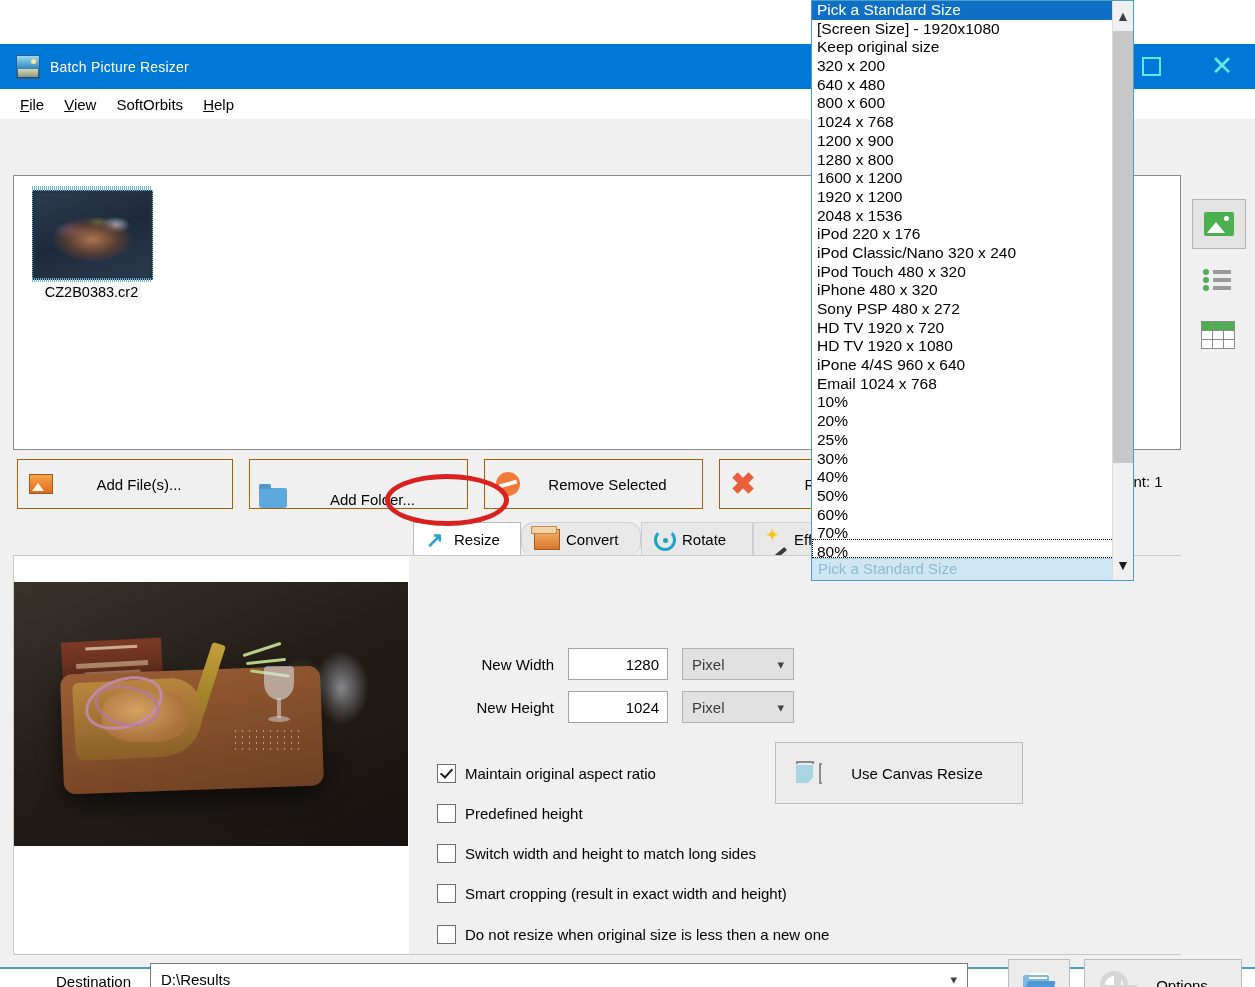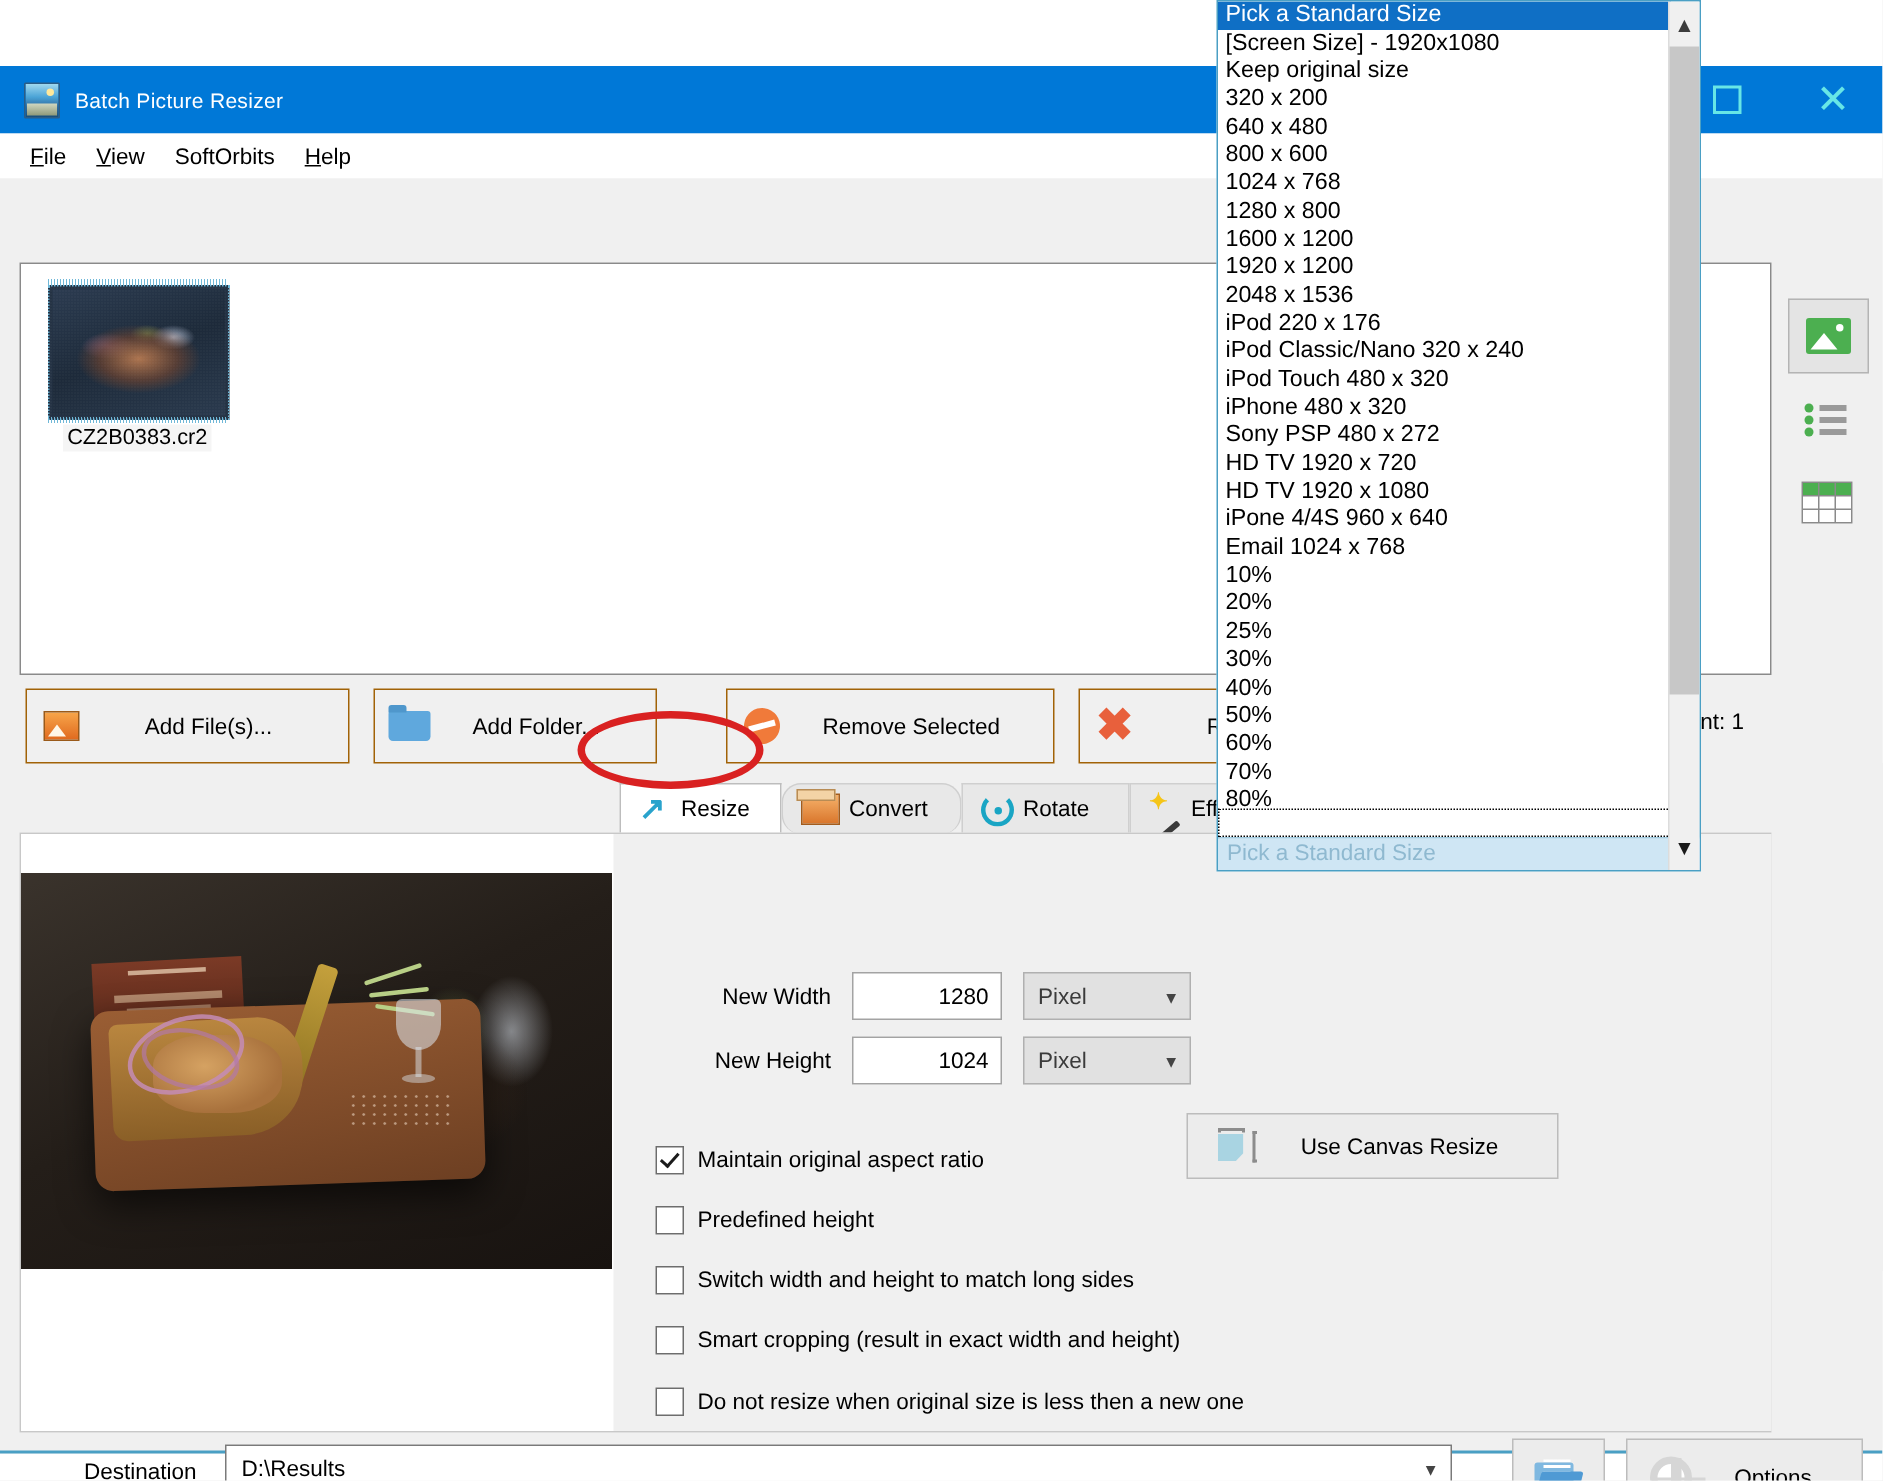--- a/index.html
+++ b/index.html
@@ -140,21 +140,21 @@
   
   #actionrow{position:absolute;left:0;top:340px;width:1255px;height:56px;}
   .actbtn{
     position:absolute;top:0;height:50px;
     background:#f0f0f0;border:1px solid #a16207;
     display:flex;align-items:center;box-sizing:border-box;
   }
   .actbtn .lbl{flex:1;text-align:center;font-size:15px;padding-right:18px;}
   .actbtn .ic{width:46px;display:flex;align-items:center;justify-content:center;}
   #btn-addfiles{left:17px;width:216px;}
-  #btn-addfolder{left:249px;width:189px;}
+  #btn-addfolder{left:249px;width:219px;align-items:flex-end;}
   #btn-removesel{left:484px;width:219px;}
   #btn-removeall{left:719px;width:219px;}
   #count-label{position:absolute;left:1106px;top:14px;font-size:15px;}
 
   .ic-pic{width:22px;height:18px;background:linear-gradient(180deg,#f7a54a,#e06a1f);border:1px solid #9a5a1a;position:relative;}
   .ic-pic:after{content:"";position:absolute;left:2px;bottom:2px;width:0;height:0;border-left:6px solid transparent;border-right:6px solid transparent;border-bottom:8px solid #fff7e8;}
   .ic-folder{width:28px;height:20px;background:#5fa8dd;border-radius:2px 2px 3px 3px;position:relative;}
   .ic-folder:before{content:"";position:absolute;left:0;top:-4px;width:12px;height:5px;background:#4f97cc;border-radius:2px 2px 0 0;}
   .ic-ban{width:24px;height:24px;border-radius:50%;background:#f07a3a;position:relative;transform:rotate(-15deg);}
   .ic-ban:after{content:"";position:absolute;left:3px;top:10px;width:18px;height:4px;background:#fff;}
@@ -278,21 +278,21 @@
   .chev{font-size:13px;color:#444;}
 
   .cbrow{position:absolute;left:28px;display:flex;align-items:center;gap:9px;font-size:15px;margin-top:28px;}
   #cb1{top:180px;} #cb2{top:220px;} #cb3{top:260px;} #cb4{top:300px;} #cb5{top:341px;}
   .cbox{width:17px;height:17px;border:1px solid #6d6d6d;background:#fff;position:relative;flex:none;}
   .cbox.checked:after{
     content:"";position:absolute;left:5px;top:1px;width:5px;height:10px;
     border:solid #1b1b1b;border-width:0 2px 2px 0;transform:rotate(42deg);
   }
   #btn-canvas{
-    position:absolute;left:382px;top:186px;width:248px;height:44px;
+    position:absolute;left:366px;top:186px;width:248px;height:62px;
     background:#ececec;border:1px solid #bcbcbc;display:flex;align-items:center;
     box-sizing:border-box;
   }
   #btn-canvas .ic{width:66px;display:flex;align-items:center;justify-content:center;}
   #btn-canvas .lbl{flex:1;text-align:center;padding-right:30px;font-size:15px;}
   .ic-canvas{width:26px;height:24px;position:relative;}
   .ic-canvas .sh{position:absolute;left:0;top:4px;width:17px;height:18px;background:#a9d4e2;
     clip-path:polygon(0 0,100% 0,100% 70%,70% 100%,0 100%);}
   .ic-canvas .tl{position:absolute;left:0;top:0;width:18px;height:3px;border-left:2px solid #8c8c8c;border-right:2px solid #8c8c8c;border-top:2px solid #8c8c8c;box-sizing:border-box;}
   .ic-canvas .rl{position:absolute;right:0;top:2px;width:3px;height:21px;border-top:2px solid #8c8c8c;border-bottom:2px solid #8c8c8c;border-left:2px solid #8c8c8c;box-sizing:border-box;}
@@ -584,20 +584,21 @@
 
 <div id="dropdown">
   <div id="dd-list">
       <div class="dd-item sel">Pick a Standard Size</div>
       <div class="dd-item">[Screen Size] - 1920x1080</div>
       <div class="dd-item">Keep original size</div>
       <div class="dd-item">320 x 200</div>
       <div class="dd-item">640 x 480</div>
       <div class="dd-item">800 x 600</div>
       <div class="dd-item">1024 x 768</div>
+      <div class="dd-item">1200 x 900</div>
       <div class="dd-item">1280 x 800</div>
       <div class="dd-item">1600 x 1200</div>
       <div class="dd-item">1920 x 1200</div>
       <div class="dd-item">2048 x 1536</div>
       <div class="dd-item">iPod 220 x 176</div>
       <div class="dd-item">iPod Classic/Nano 320 x 240</div>
       <div class="dd-item">iPod Touch 480 x 320</div>
       <div class="dd-item">iPhone 480 x 320</div>
       <div class="dd-item">Sony PSP 480 x 272</div>
       <div class="dd-item">HD TV 1920 x 720</div>

